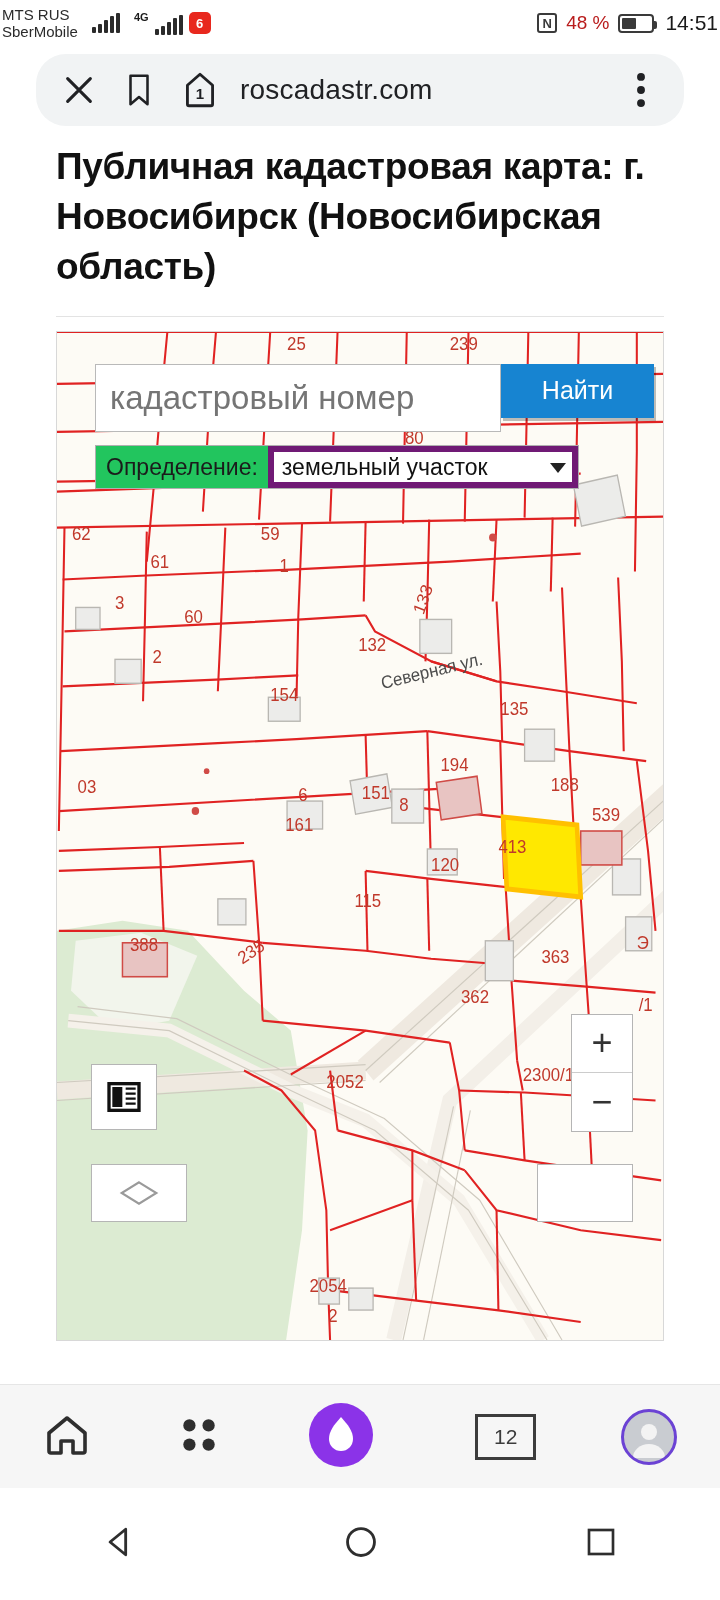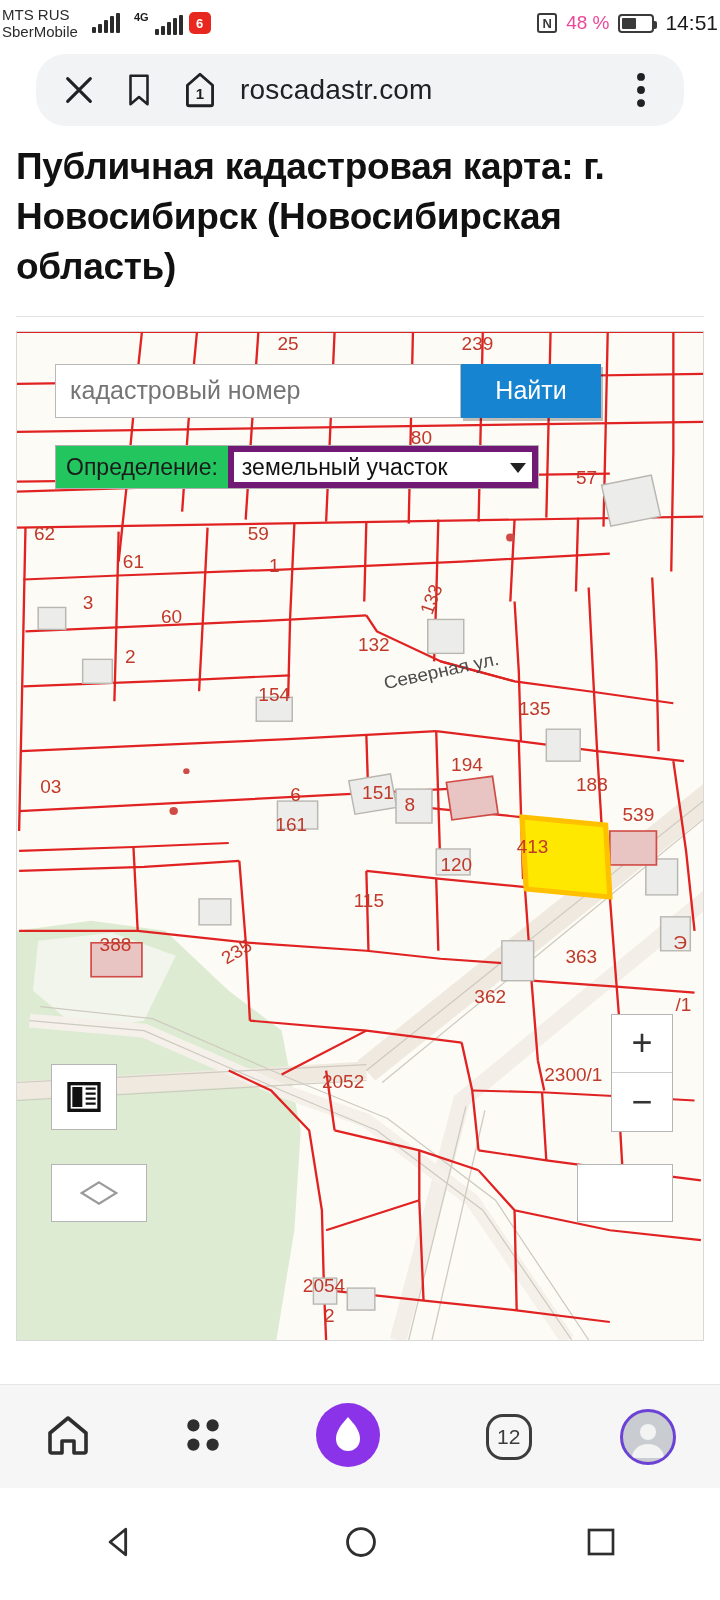--- a/index.html
+++ b/index.html
@@ -36,21 +36,21 @@
     border-radius: 5px; font-size: 13px; font-weight: bold;
     display: flex; align-items: center; justify-content: center;
     margin-left: 6px;
   }
   .status-right { margin-left: auto; display: flex; align-items: center; gap: 9px; }
   .nfc-box {
     width: 20px; height: 20px; border: 2px solid #3a3a3a; border-radius: 3px;
     font-size: 13px; font-weight: bold; display: flex; align-items: center;
     justify-content: center; color: #3a3a3a;
   }
-  .batt-pct { font-size: 19px; color: #ec4899; }
+  .batt-pct { font-size: 19px; color: #b91c1c; }
   .batt {
     width: 36px; height: 19px; border: 2px solid #3a3a3a; border-radius: 4px;
     position: relative; display: flex; align-items: center; padding: 2px;
   }
   .batt::after {
     content: ""; position: absolute; right: -5px; top: 5px;
     width: 3px; height: 8px; background: #3a3a3a; border-radius: 0 2px 2px 0;
   }
   .batt .fill { height: 100%; width: 48%; background: #3a3a3a; border-radius: 1px; }
   .clock { font-size: 21px; color: #1a1a1a; margin-left: 2px; }
@@ -70,21 +70,21 @@
     font-size: 28px; color: #202124; letter-spacing: .2px;
     flex: 1 1 auto; white-space: nowrap; overflow: hidden;
   }
   .tab-count {
     position: absolute; left: 50%; top: 56%; transform: translate(-50%,-50%);
     font-size: 15px; font-weight: bold; color: #202124;
   }
   .shield-wrap { position: relative; width: 44px; height: 44px; }
 
   
-  .page { background: #fff; padding: 0 16px; }
+  .page { background: #fff; padding: 0 56px; }
   .page-title {
     font-size: 37px; font-weight: bold; color: #111;
     line-height: 1.35; padding-top: 6px;
     letter-spacing: -.3px;
   }
   .divider { height: 1px; background: #e3e3e3; margin: 24px 0 14px 0; }
 
   
   .map-card {
     position: relative;
@@ -94,28 +94,28 @@
     overflow: hidden;
   }
   .map-svg { position: absolute; inset: 0; width: 100%; height: 100%; }
 
   
   .search-row {
     position: absolute; left: 38px; top: 32px; right: 8px;
     display: flex; align-items: stretch; height: 54px;
   }
   .search-input {
-    width: 406px; height: 54px;
+    width: 406px; height: 68px;
     background: #fff; border: 1px solid #b9b9b9;
-    font-size: 25px; color: #8a8a8a;
+    font-size: 33px; color: #8a8a8a;
     padding: 0 14px; outline: none;
     font-family: "Liberation Sans", sans-serif;
   }
   .search-btn {
-    width: 140px; height: 54px; background: #1784d1; color: #fff;
+    width: 153px; height: 54px; background: #1784d1; color: #fff;
     border: none; font-size: 25px; cursor: pointer;
     font-family: "Liberation Sans", sans-serif;
     box-shadow: 2px 3px 0 rgba(0,0,0,.25);
     text-align: center;
   }
   .def-row {
     position: absolute; left: 38px; top: 113px;
     display: flex; align-items: stretch; height: 44px;
     background: #22c55e; border: 1px solid #b0b0b0;
   }
@@ -160,21 +160,21 @@
   }
 
   
   .botnav {
     position: absolute; left: 0; right: 0; bottom: 112px;
     height: 104px; background: #f6f6f6;
     display: flex; align-items: center; justify-content: space-around;
     border-top: 1px solid #e6e6e6;
   }
   .nav-tabcount {
-    width: 46px; height: 46px; border: 3px solid #3c3c3c; border-radius: 17px;
+    width: 61px; height: 46px; border: 3px solid #3c3c3c; border-radius: 0;
     display: flex; align-items: center; justify-content: center;
     font-size: 21px; color: #3c3c3c; font-weight: 500; margin-left: 15px;
   }
   .avatar {
     width: 56px; height: 56px; border-radius: 50%;
     background: #c9ccd1;
     border: 3px solid #6b42d4;
     display: flex; align-items: flex-end; justify-content: center;
     overflow: hidden;
   }

